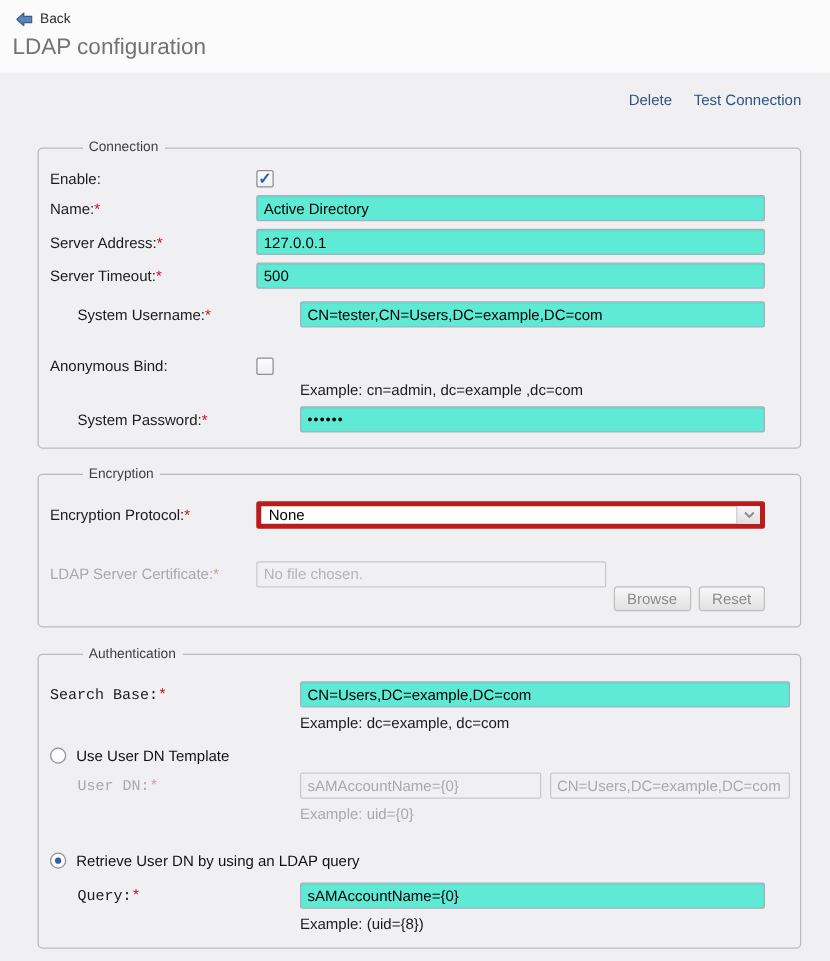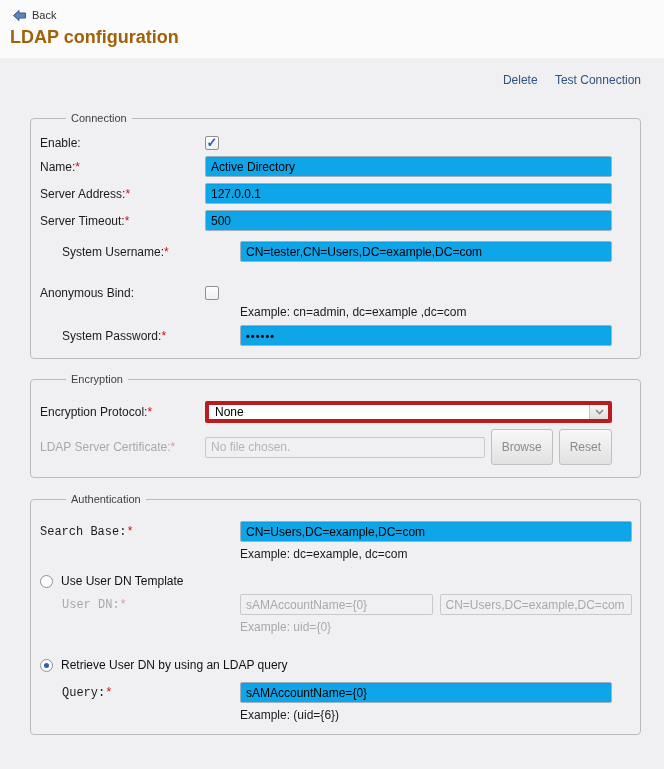--- a/index.html
+++ b/index.html
@@ -20,22 +20,22 @@
     display: flex;
     align-items: center;
     gap: 6px;
     cursor: pointer;
     width: 60px;
     text-align: center;
   }
   .back-row .back-label { font-size: 11px; color: #2e2e2e; }
   .page-title {
     font-size: 18px;
-    font-weight: 700;
-    color: #a16207;
+    font-weight: 400;
+    color: #737373;
     margin: 6px 11px 0 -3px;
   }
   .links-row {
     text-align: right;
     margin: 15px 23px 0 0;
     height: 15px;
   }
   .links-row a {
     color: #2f527f;
     font-size: 12px;
@@ -63,21 +63,21 @@
   .lbl.wide { width: 200px; font-family: Liberation Mono, monospace; }
   .lbl.indent { margin-left: 22px; width: 178px; }
   .lbl.wide.indent { width: 178px; }
   .req { color: #cc1111; }
   .lbl.disabled { color: #a9a9ad; }
   .lbl.disabled .req { color: #dd9a9a; }
   input[type=text] {
     height: 21px;
     border: 1px solid #a2b1bf;
     border-radius: 2px;
-    background: #0ea5e9;
+    background: #5eead4;
     font-family: "Liberation Sans", sans-serif;
     font-size: 12px;
     color: #000;
     padding: 1px 5px;
     flex: 1 1 auto;
     box-shadow: inset 0 1px 1px rgba(0,0,0,0.06);
   }
   input.pw { font-weight: 700; letter-spacing: 1px; font-size: 11px; }
   input.disabled {
     background: #f0f0f2;
@@ -124,21 +124,21 @@
     flex: 0 0 auto;
   }
   .radio.on::after {
     content: "";
     position: absolute;
     left: 3px; top: 3px;
     width: 5px; height: 5px;
     border-radius: 50%;
     background: #2e5fae;
   }
-  .radio-row { display: flex; align-items: flex-end; gap: 8px; margin-top: 13px; }
+  .radio-row { display: flex; align-items: flex-start; gap: 8px; margin-top: 13px; }
   .radio-label { font-size: 12px; color: #111; cursor: pointer; }
   
   .select {
     flex: 1 1 auto;
     height: 22px;
     border: 4px solid #b91c1c;
     border-radius: 2px;
     background: #fff;
     display: flex;
     align-items: center;
@@ -149,31 +149,32 @@
   .select .select-btn {
     width: 19px;
     height: 100%;
     border-left: 1px solid #c3c9cf;
     background: linear-gradient(#f7f7f7, #dfdfdf);
     display: flex;
     align-items: center;
     justify-content: center;
   }
   .btn {
-    height: 36px;
+    height: 20px;
     padding: 2px 10px;
     margin-left: 6px;
     background: linear-gradient(#f8f8f8, #e1e1e1);
     border: 1px solid #bfbfbf;
     border-radius: 3px;
     font-family: "Liberation Sans", sans-serif;
     font-size: 12px;
     color: #8b8b8b;
     cursor: pointer;
     flex: 0 0 auto;
+    margin-top: 40px;
   }
   .cert-input { flex: 0 0 310px; }
   .user-dn-1 { flex: 0 0 148px; margin-right: 7px; }
   .query-input { margin-right: 20px; }
   .gap-lg { margin-top: 24px; }
   .gap-md { margin-top: 10px; }
 </style>
 </head>
 <body>
 
@@ -286,14 +287,14 @@
   <div class="radio-row" style="margin-top:24px;">
     <span class="radio on"></span>
     <span class="radio-label">Retrieve User DN by using an LDAP query</span>
   </div>
 
   <div class="row gap-md">
     <span class="lbl wide indent"><span>Query:</span><span class="req">*</span></span>
     <input type="text" class="query-input" value="sAMAccountName={0}" style="">
   </div>
 
-  <div class="example">Example: (uid={6})</div>
+  <div class="example">Example: (uid={8})</div>
 </fieldset>
 
 </body></html>

